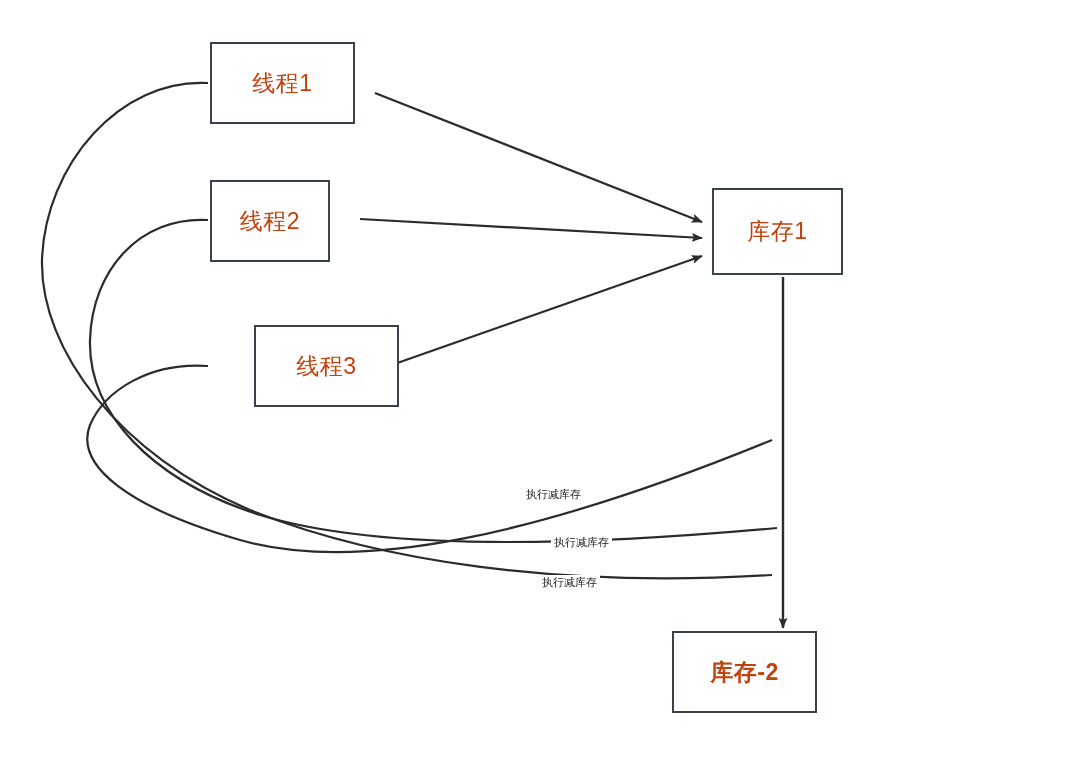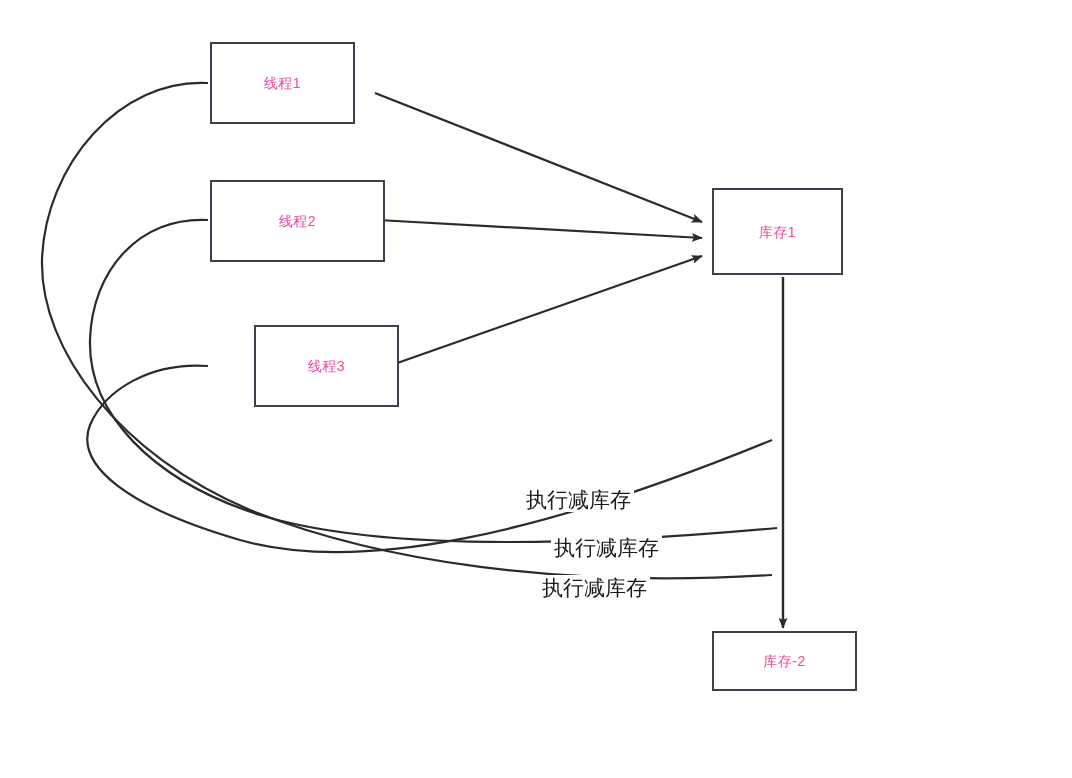--- a/index.html
+++ b/index.html
@@ -24,30 +24,30 @@
   .node-box {
     position: absolute;
     box-sizing: border-box;
     background: #ffffff;
     border: 2px solid #38414d;
     display: flex;
     align-items: center;
     justify-content: center;
   }
   .node-label {
-    font-size: 14px;
-    color: #ec4899;
+    font-size: 23px;
+    color: #c2410c;
     letter-spacing: 0.5px;
     line-height: 1;
     white-space: nowrap;
   }
   .edge-label {
     position: absolute;
     background: #ffffff;
-    font-size: 21px;
+    font-size: 11px;
     color: #1a1a1a;
     white-space: nowrap;
     padding: 1px 3px;
     line-height: 1.1;
   }
 </style>
 </head>
 <body>
 
 <svg id="diagram-canvas" viewBox="0 0 1072 778">
@@ -72,33 +72,33 @@
            C 380 552, 580 546, 777 528" fill="none" stroke="#2b2b2b" stroke-width="2.2"></path>
 
   <path d="M 208 366 C 150 362, 105 390, 90 425 C 74 466, 130 508, 240 540
            C 360 574, 540 535, 772 440" fill="none" stroke="#2b2b2b" stroke-width="2.2"></path>
 </svg>
 
 <div class="node-box" style="left:210px; top:42px; width:145px; height:82px;">
   <span class="node-label">线程1</span>
 </div>
 
-<div class="node-box" style="left:210px; top:180px; width:175px; height:82px;">
+<div class="node-box" style="left:210px; top:180px; width:120px; height:82px;">
   <span class="node-label">线程2</span>
 </div>
 
 <div class="node-box" style="left:210px; top:325px; width:145px; height:82px;margin-left:44px;">
   <span class="node-label">线程3</span>
 </div>
 
 <div class="node-box" style="left:712px; top:188px; width:131px; height:87px;">
   <span class="node-label">库存1</span>
 </div>
 
-<div class="node-box" style="left:712px; top:631px; width:145px; height:60px;">
+<div class="node-box" style="left:672px; top:631px; width:145px; height:82px;font-weight:bold;">
   <span class="node-label">库存-2</span>
 </div>
 
 <div class="edge-label" style="left:523px; top:487px;">
   <span>执行减库存</span>
 </div>
 
 <div class="edge-label" style="left:551px; top:535px;">
   <span>执行减库存</span>
 </div>

